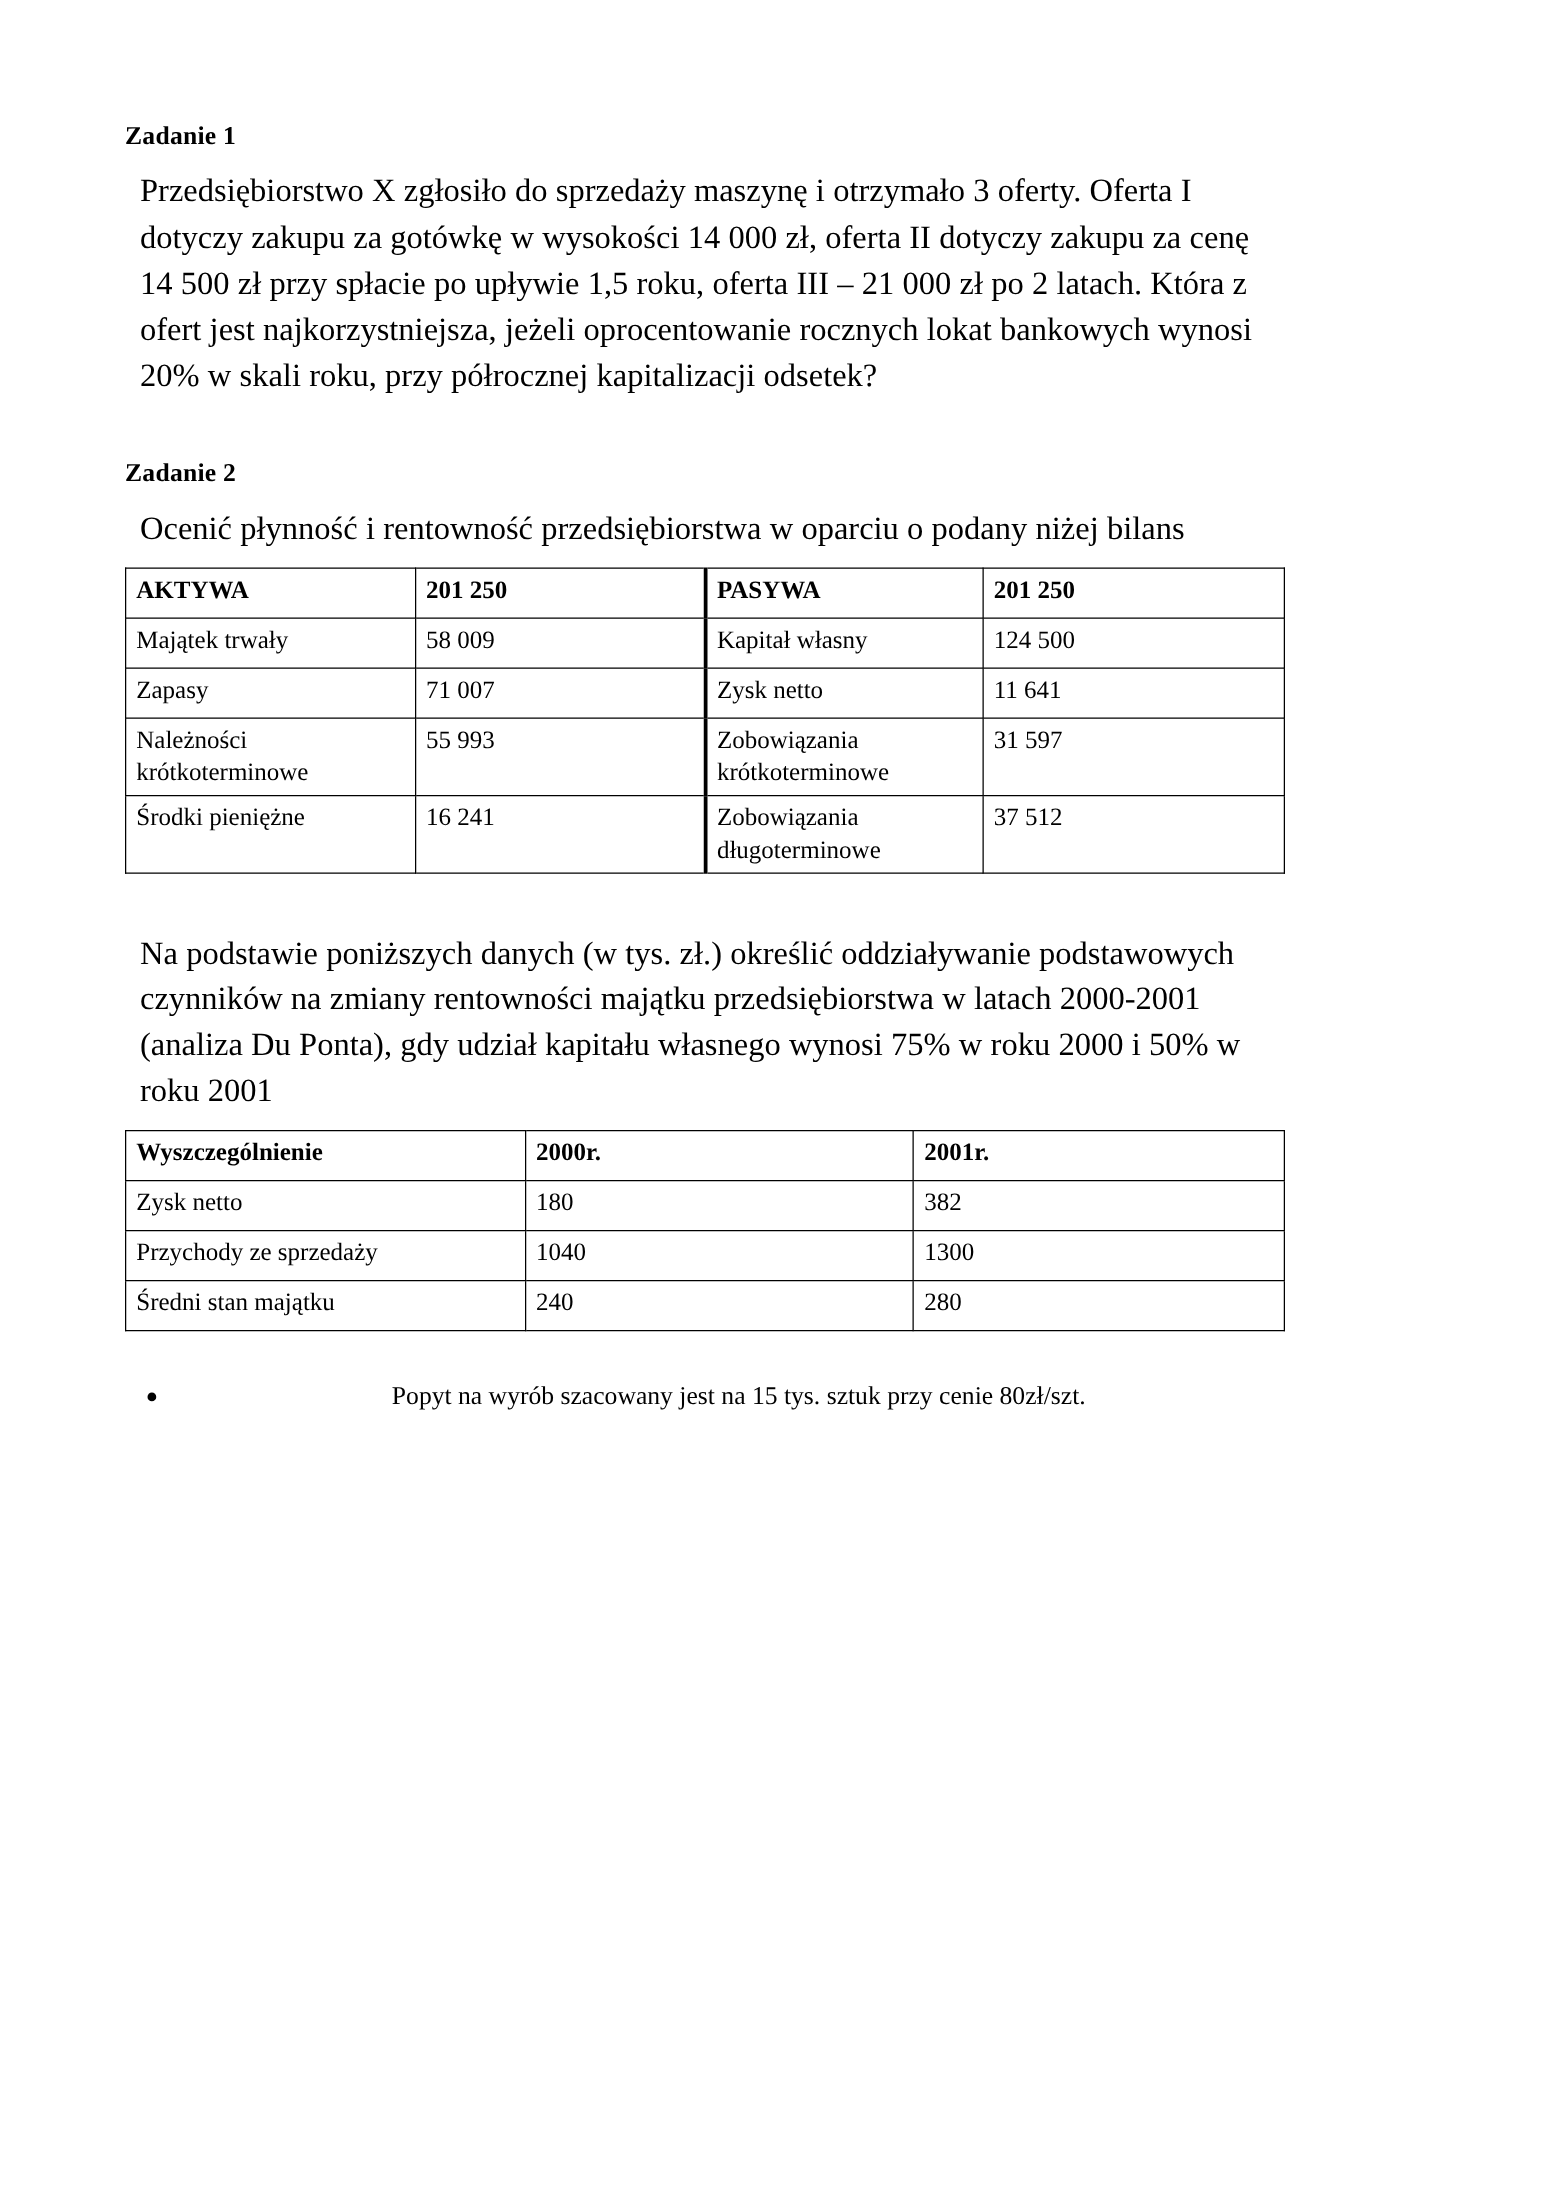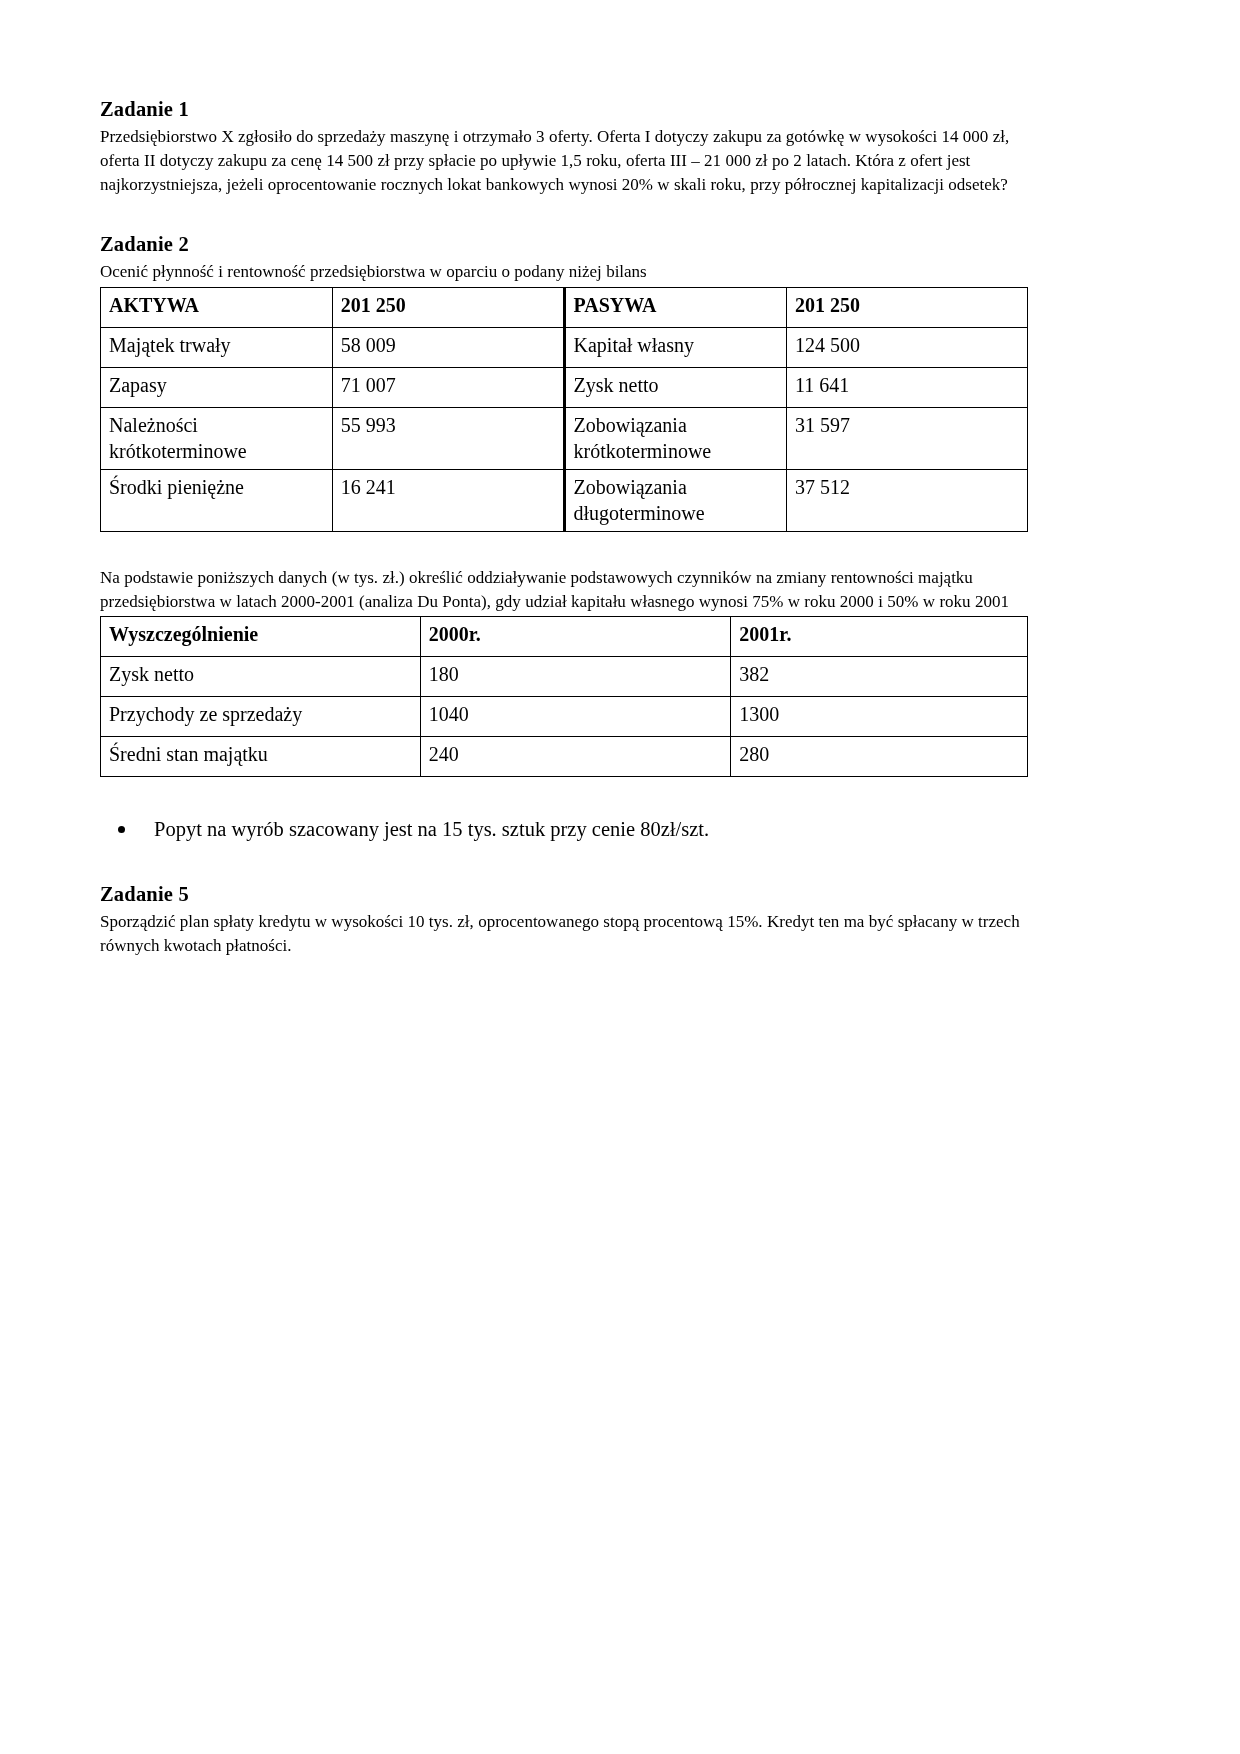--- a/index.html
+++ b/index.html
@@ -26,23 +26,23 @@
     width: 928px;
   }
   h2.task-heading {
     font-size: 20.5px;
     font-weight: bold;
     margin: 0 0 2px 0;
     letter-spacing: 0.2px;
     line-height: 1.32;
   }
   p.para {
-    font-size: 17px;
+    font-size: 26px;
     line-height: 1.42;
-    margin: 0;
+    margin: 12px;
     text-align: left;
     word-spacing: 0.1px;
   }
   .block {
     margin-bottom: 0;
   }
   .gap-lg { height: 34px; }
 
   table.doc-table {
     border-collapse: collapse;
@@ -74,20 +74,21 @@
   table.balance-table col.c4 { width: 26.0%; }
 
   table.dupont-table col.d1 { width: 34.5%; }
   table.dupont-table col.d2 { width: 33.5%; }
   table.dupont-table col.d3 { width: 32.0%; }
 
   ul.bullets {
     list-style: none;
     margin: 4px 0 0 0;
     padding: 0;
+    text-align: center;
   }
   ul.bullets li {
     position: relative;
     font-size: 20.5px;
     line-height: 1.45;
     padding-left: 54px;
     margin-bottom: 2px;
   }
   ul.bullets li .bullet-dot {
     position: absolute;
@@ -205,19 +206,15 @@
       <ul class="bullets">
         <li>
           <span class="bullet-dot"></span>
           <span>Popyt na wyrób szacowany jest na 15 tys. sztuk przy cenie 80zł/szt.</span>
         </li>
       </ul>
     </div>
 
     <div class="gap-lg"></div>
 
-    <div class="block">
-      <h2 class="task-heading">Zadanie 5</h2>
-      <p class="para">Sporządzić plan spłaty kredytu w wysokości 10 tys. zł, oprocentowanego stopą procentową 15%. Kredyt ten ma być spłacany w trzech równych kwotach płatności.</p>
-    </div>
 
   </div>
 </div>
 
 </body></html>

